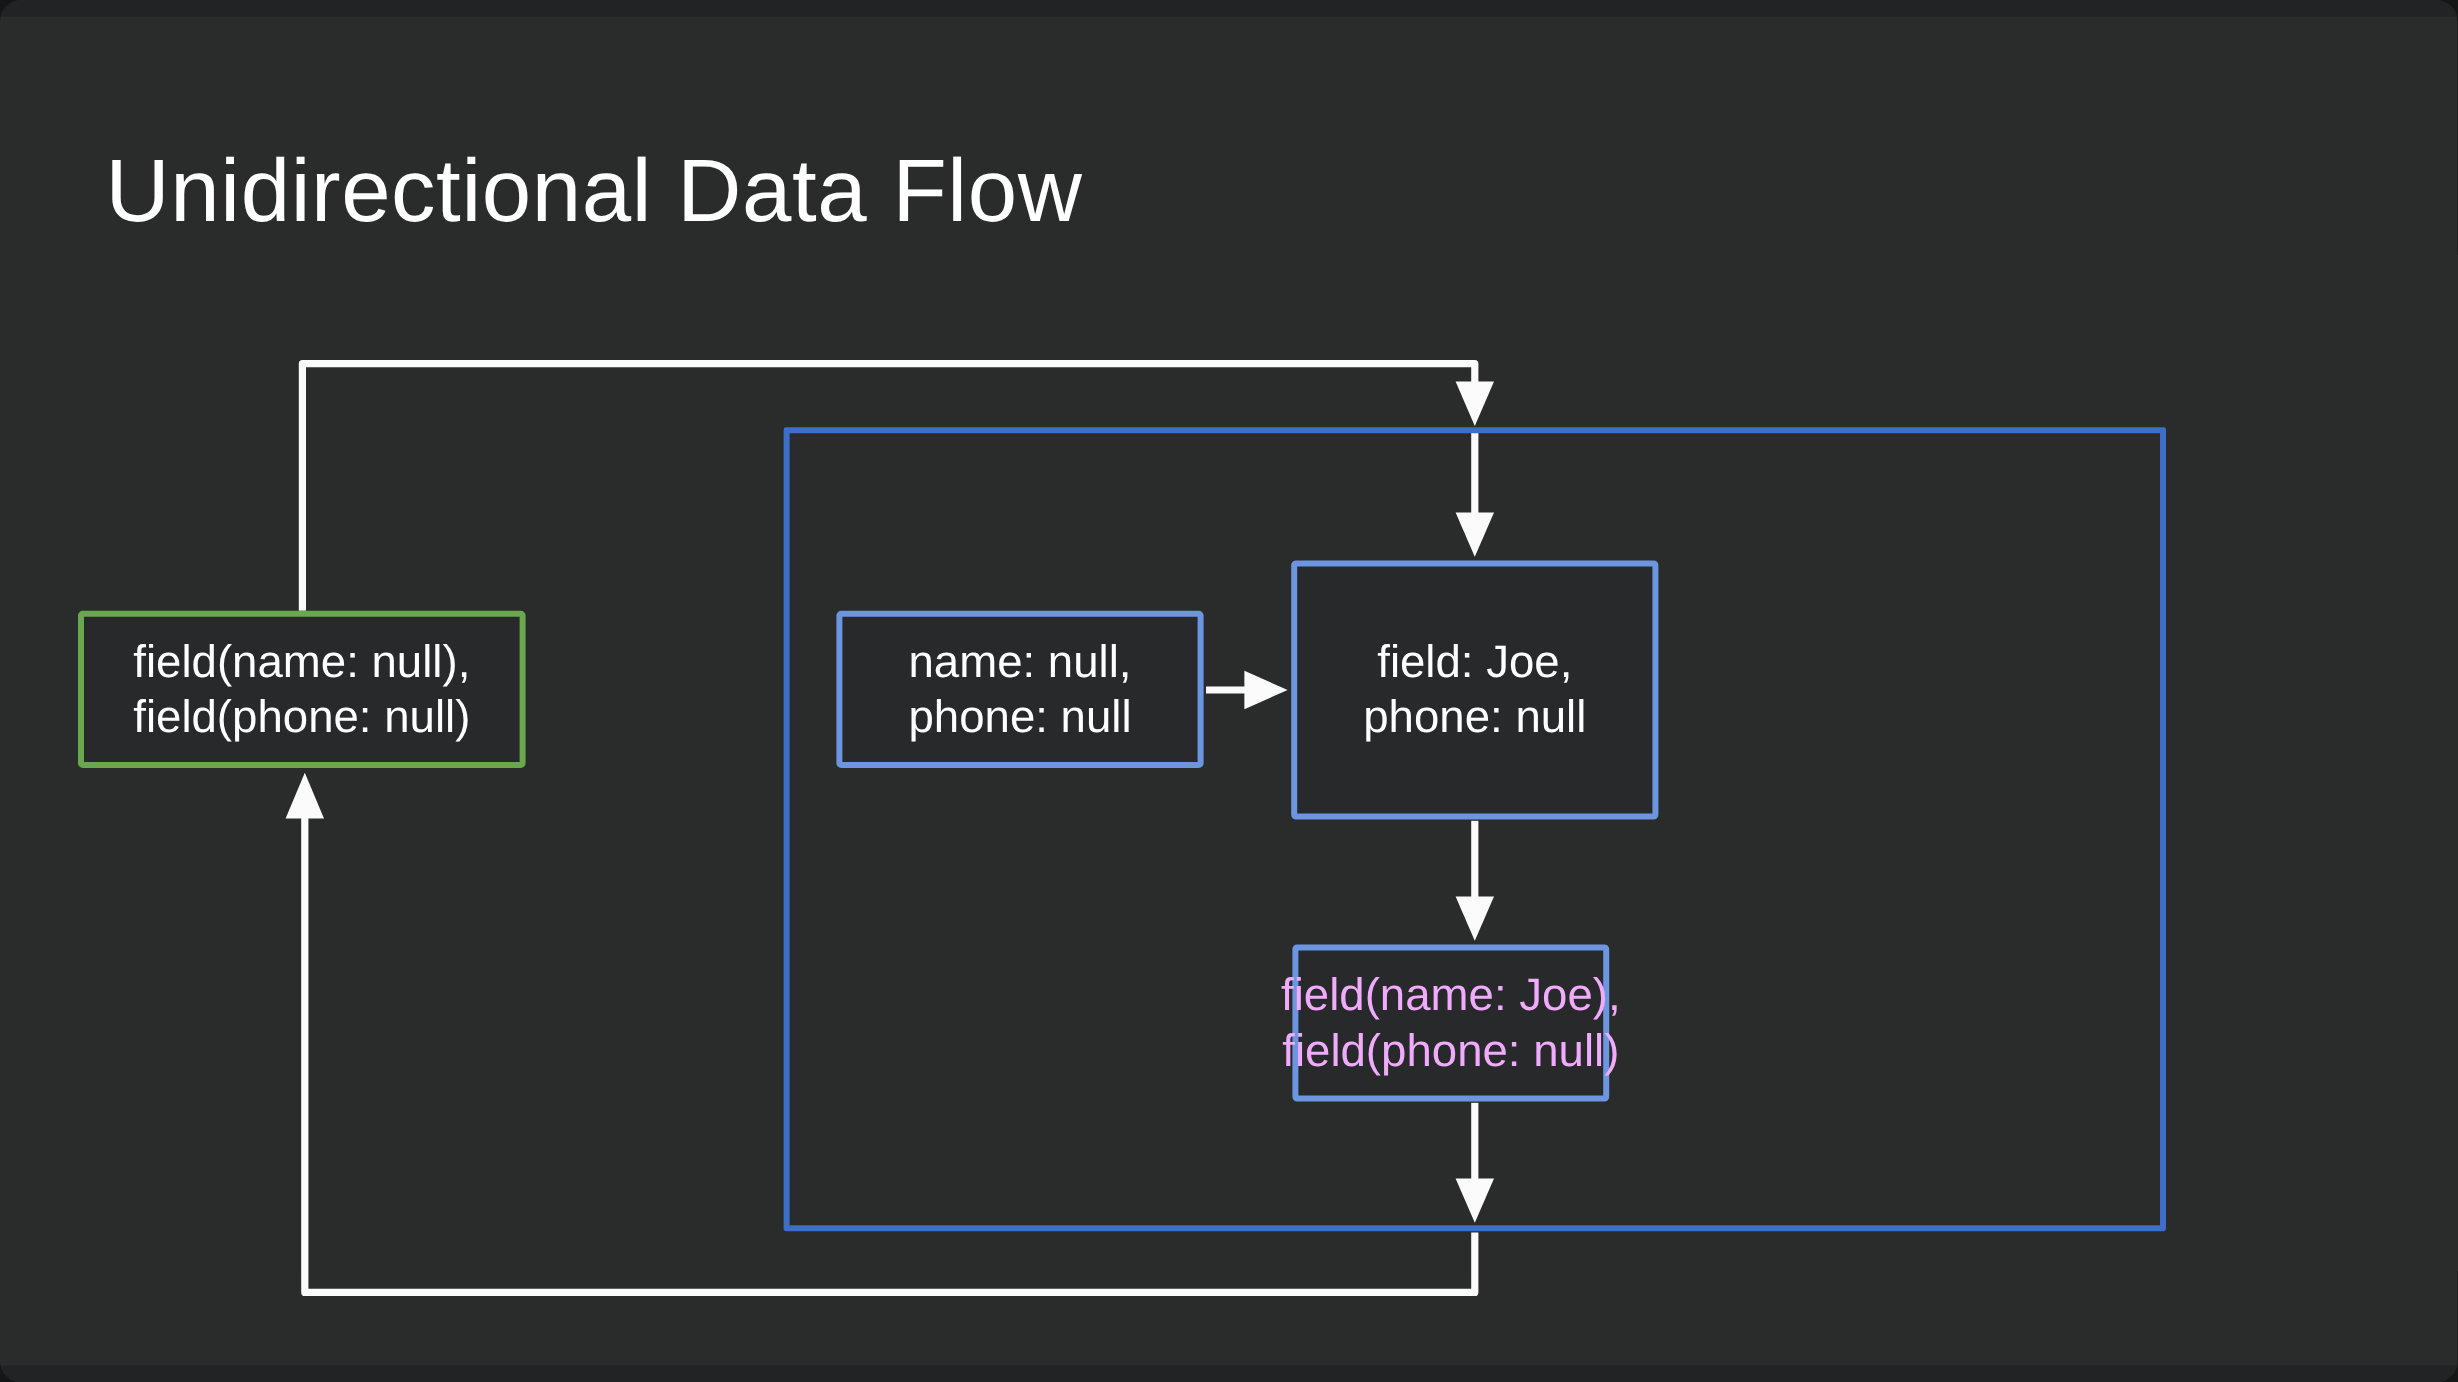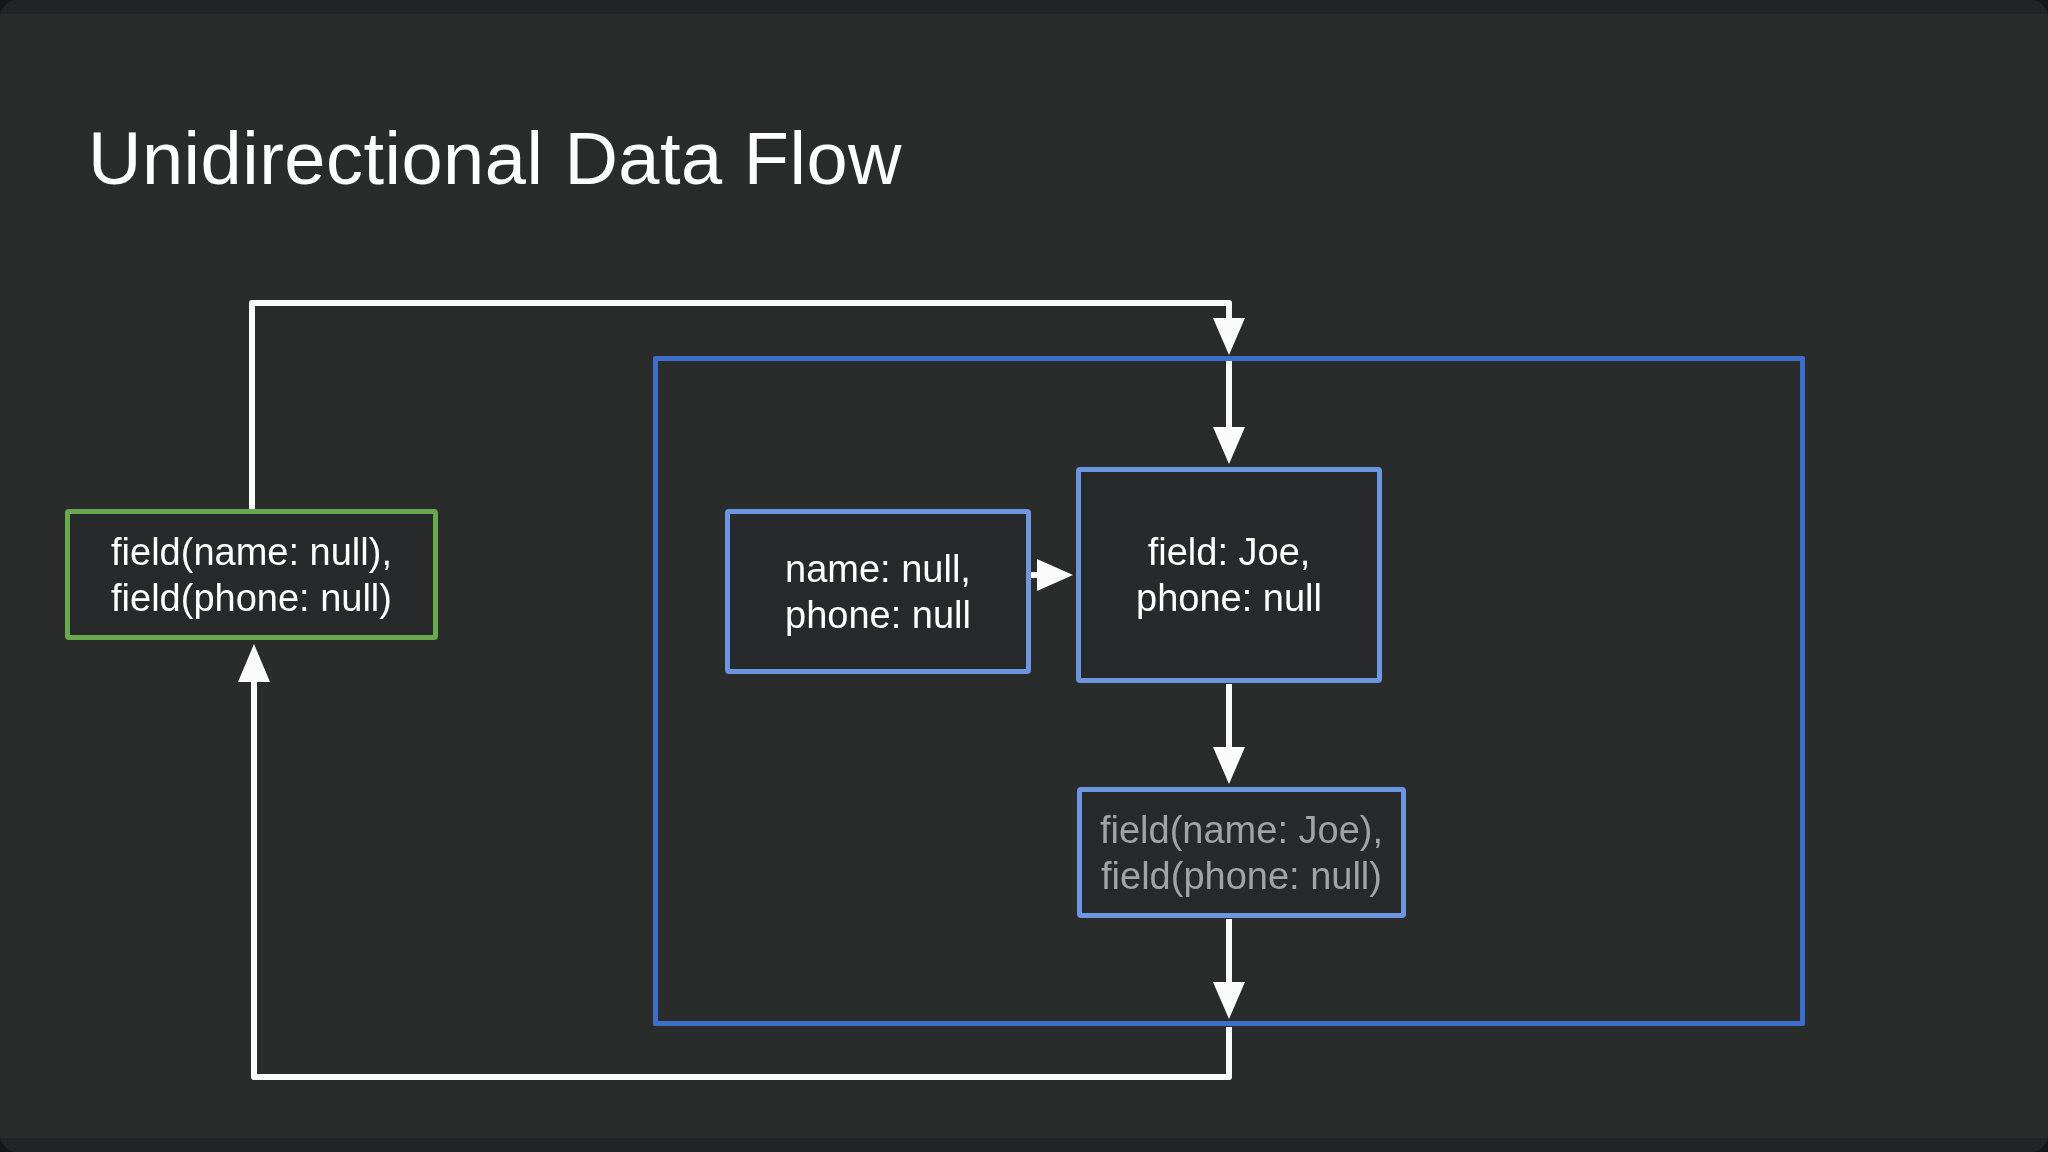--- a/index.html
+++ b/index.html
@@ -26,23 +26,23 @@
     background:transparent;
   }
   .box {
     position:absolute; box-sizing:border-box;
     display:flex; flex-direction:column; justify-content:center; align-items:center;
     background:#27292b; border-radius:4px;
     font-size:38px; line-height:46px; color:#ffffff; text-align:center;
     white-space:nowrap;
   }
   .box-green  { left:65px;  top:509px; width:373px; height:131px; border:5px solid #6aa84f; }
-  .box-state-null { left:697px; top:509px; width:306px; height:165px; border:5px solid #6d96e0;margin-left:28px; }
+  .box-state-null { left:697px; top:509px; width:306px; height:131px; border:5px solid #6d96e0; }
   .box-state-joe  { left:1076px; top:467px; width:306px; height:216px; border:5px solid #6d96e0; }
-  .box-fields-joe { left:1077px; top:787px; width:329px; height:131px; border:5px solid #6d96e0; color:#a3a3a3; }
+  .box-fields-joe { left:1077px; top:787px; width:264px; height:131px; border:5px solid #6d96e0; color:#f0abfc; }
 </style>
 </head>
 <body>
 
 <div class="stage">
 
   <div class="letterbox top"></div>
   <div class="letterbox bottom"></div>
 
   <h1 class="slide-title">Unidirectional Data Flow</h1>

